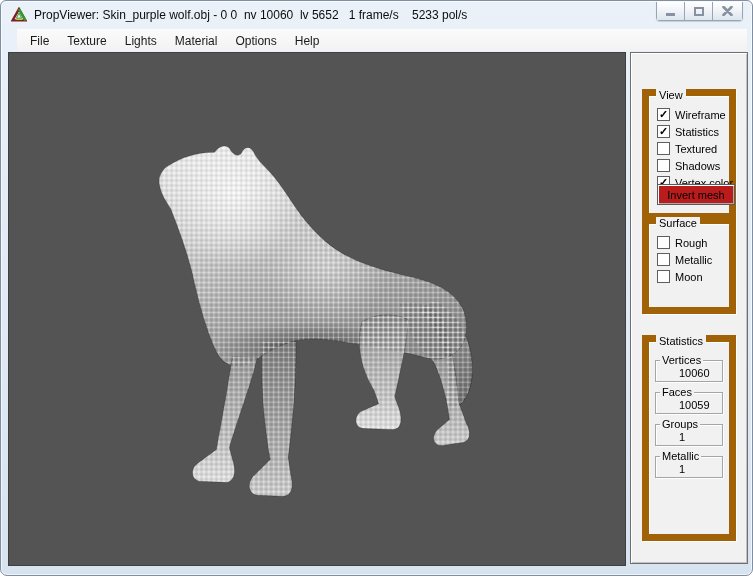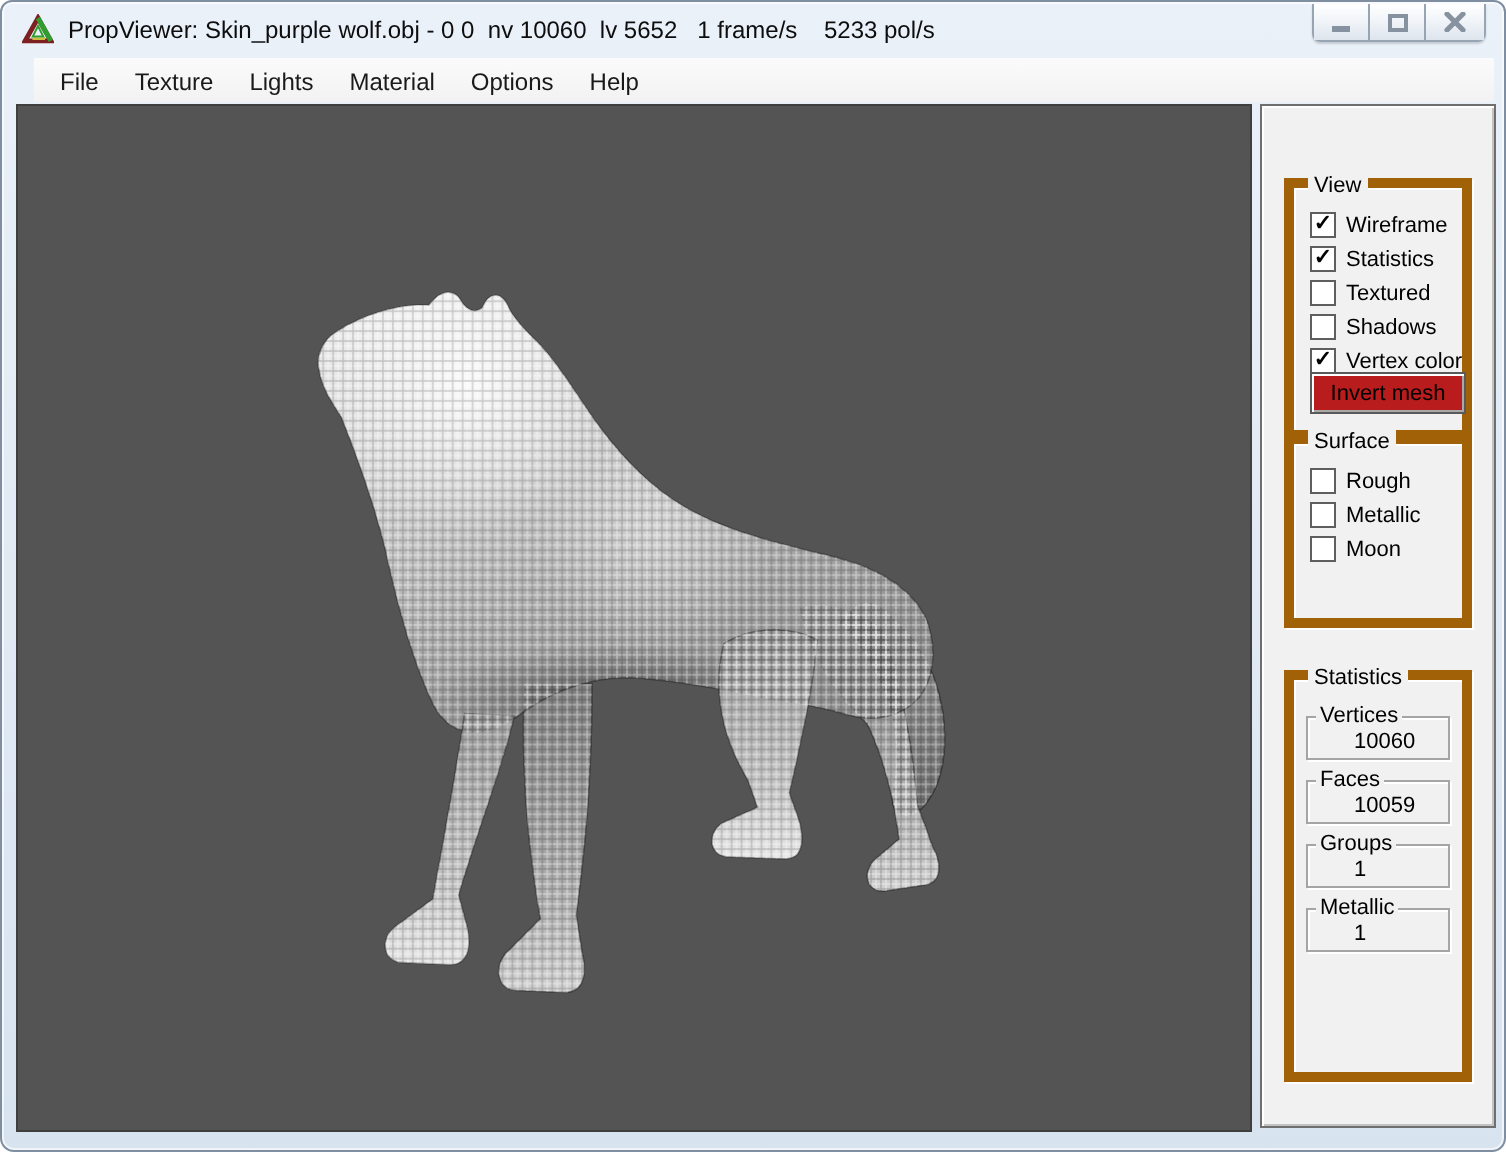--- a/index.html
+++ b/index.html
@@ -30,21 +30,21 @@
     display:flex; align-items:flex-end; padding-left:4px; }
   .menu-item{ font-size:12px; color:#1a1a1a; padding:3px 9px; }
   
   .viewport{ position:absolute; left:7px; top:51px; width:618px; height:514px;
     background:#545454; border:1px solid #3f3f3f; }
   .viewport svg{ display:block; width:100%; height:100%; }
   
   .panel{ position:absolute; left:629px; top:51px; width:118px; height:512px;
     background:#f1f1f1; border:1px solid #6f6f6f;
     box-shadow:inset 1px 1px 0 #ffffff, inset -1px -1px 0 #c3c3c3; }
-  .groupbox{ position:absolute; border:5px solid #a16207;
+  .groupbox{ position:absolute; border:7px solid #a16207;
     box-shadow:inset 1px 1px 0 #ffffff, 1px 1px 0 #ffffff; }
   .gb-label{ position:absolute; top:-7px; left:7px; background:#f1f1f1;
     padding:0 3px; font-size:11px; line-height:13px; color:#000; white-space:nowrap; }
   .gb-view   { left:11px; top:36px;  width:94px; height:131px; }
   .gb-surface{ left:11px; top:164px; width:94px; height:97px;  }
   .gb-stats  { left:11px; top:282px; width:94px; height:206px; }
   .chk-row{ display:flex; align-items:center; height:17px; padding-left:8px; }
   .chk-row.first{ margin-top:10px; }
   .checkbox{ width:13px; height:13px; background:#ffffff; border:1px solid #5e5e5e;
     flex:0 0 auto; display:flex; align-items:center; justify-content:center;

